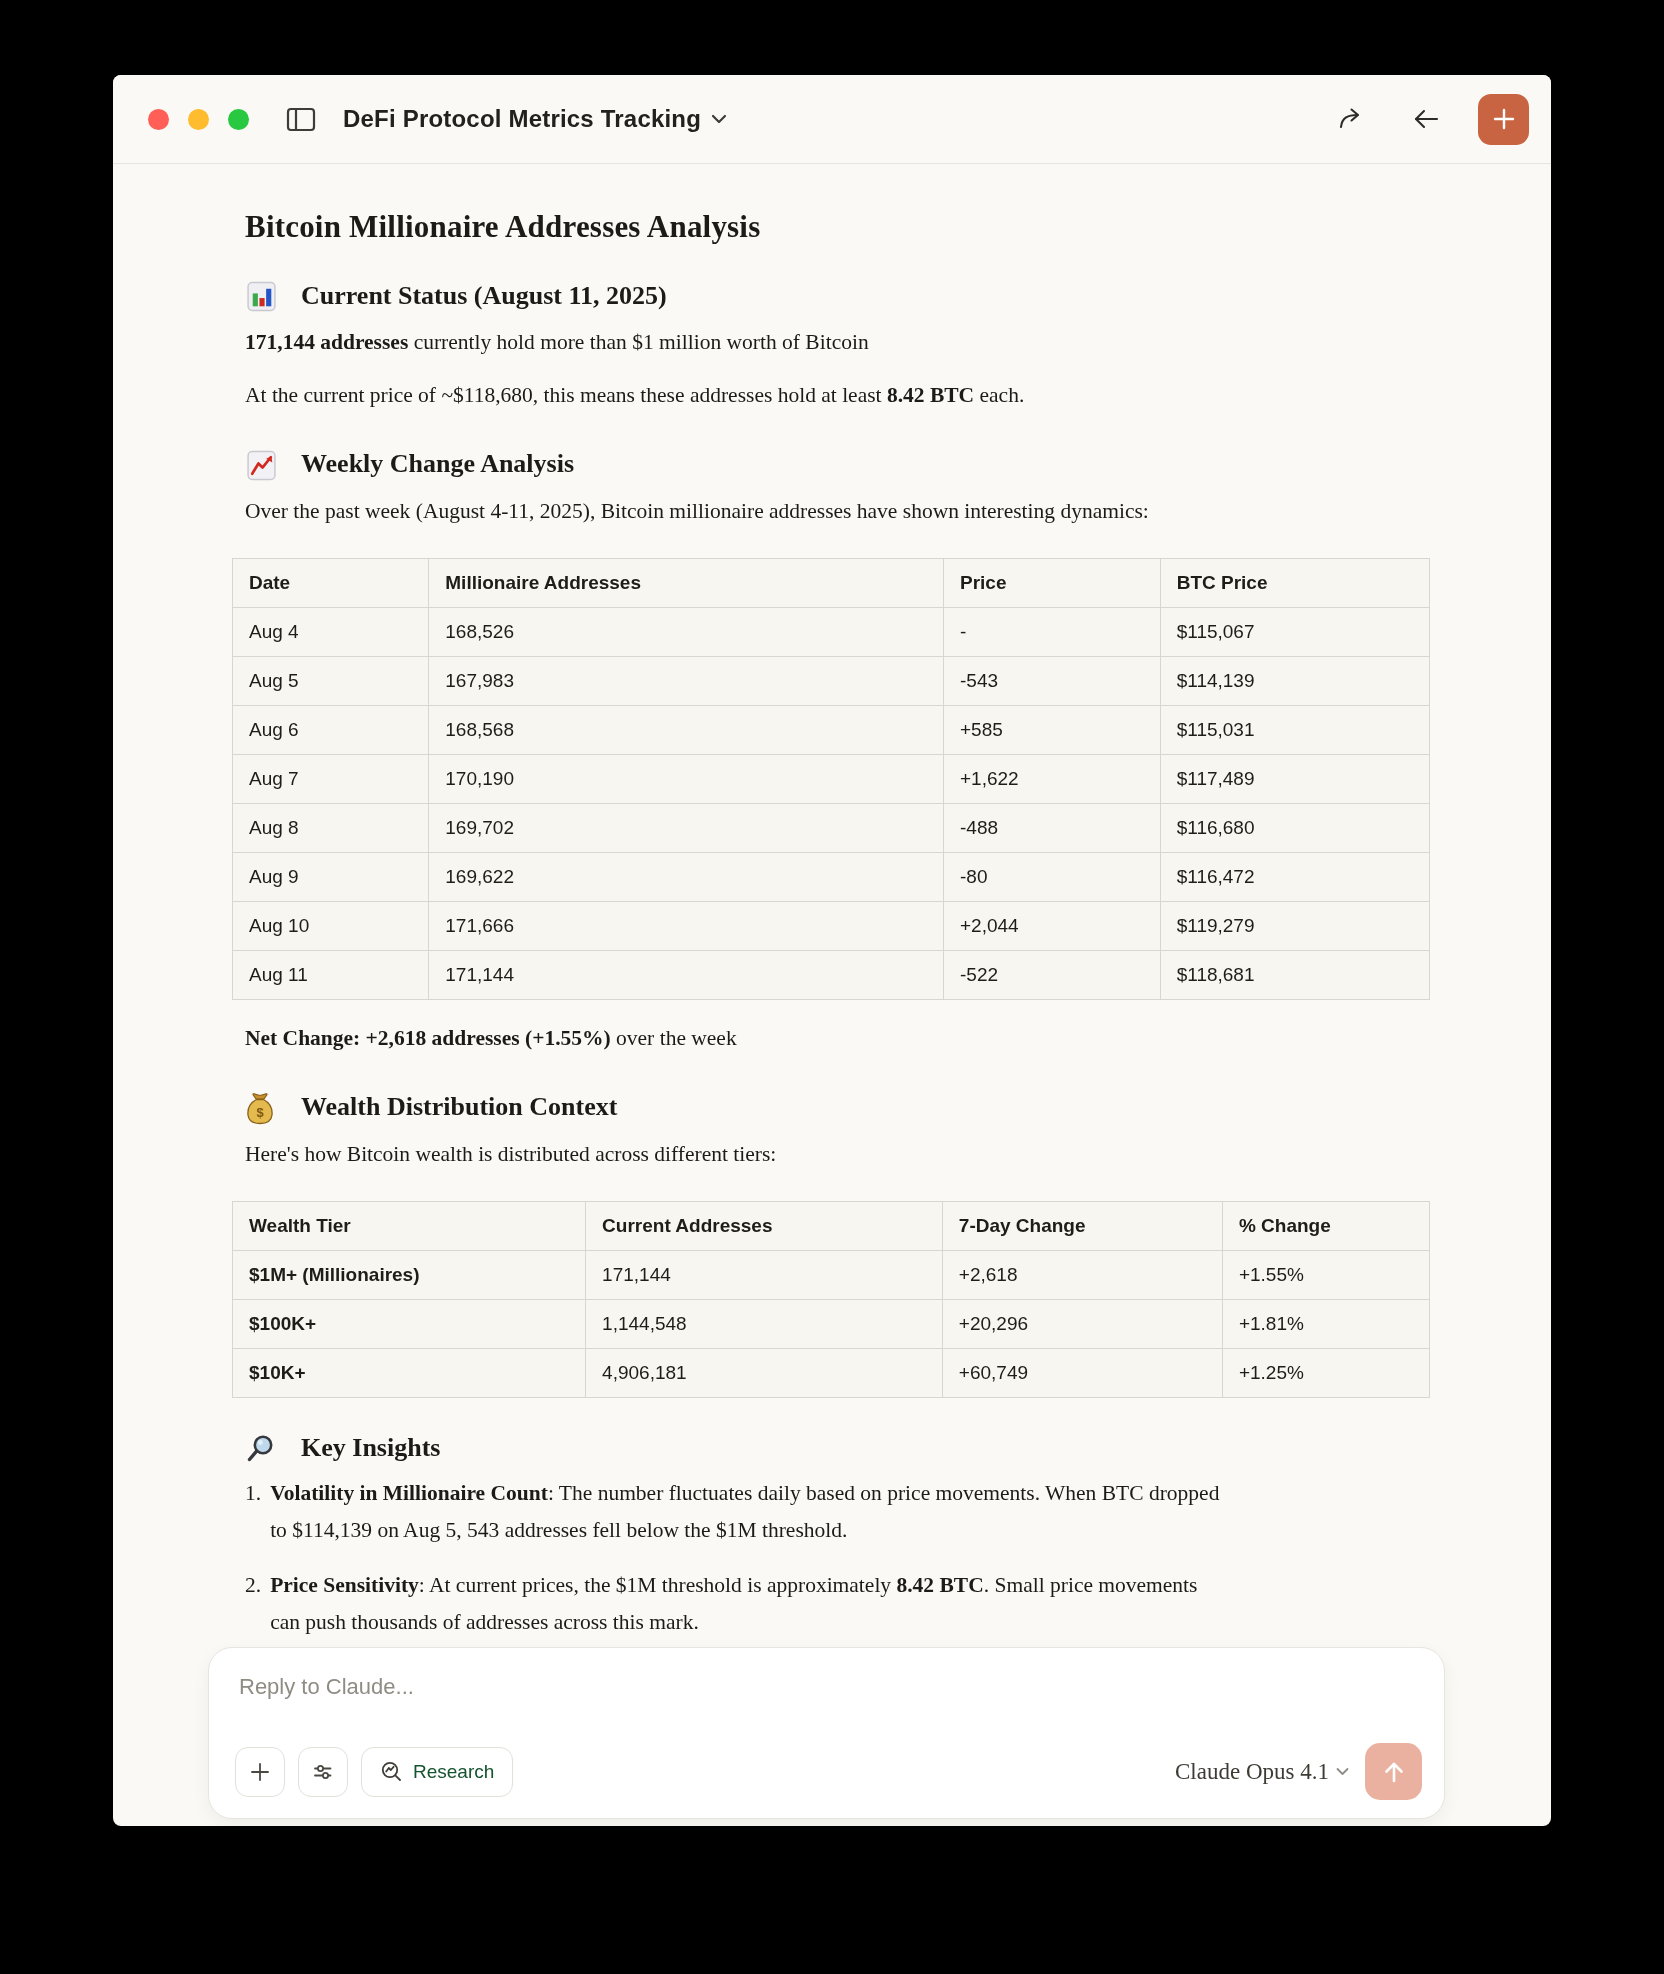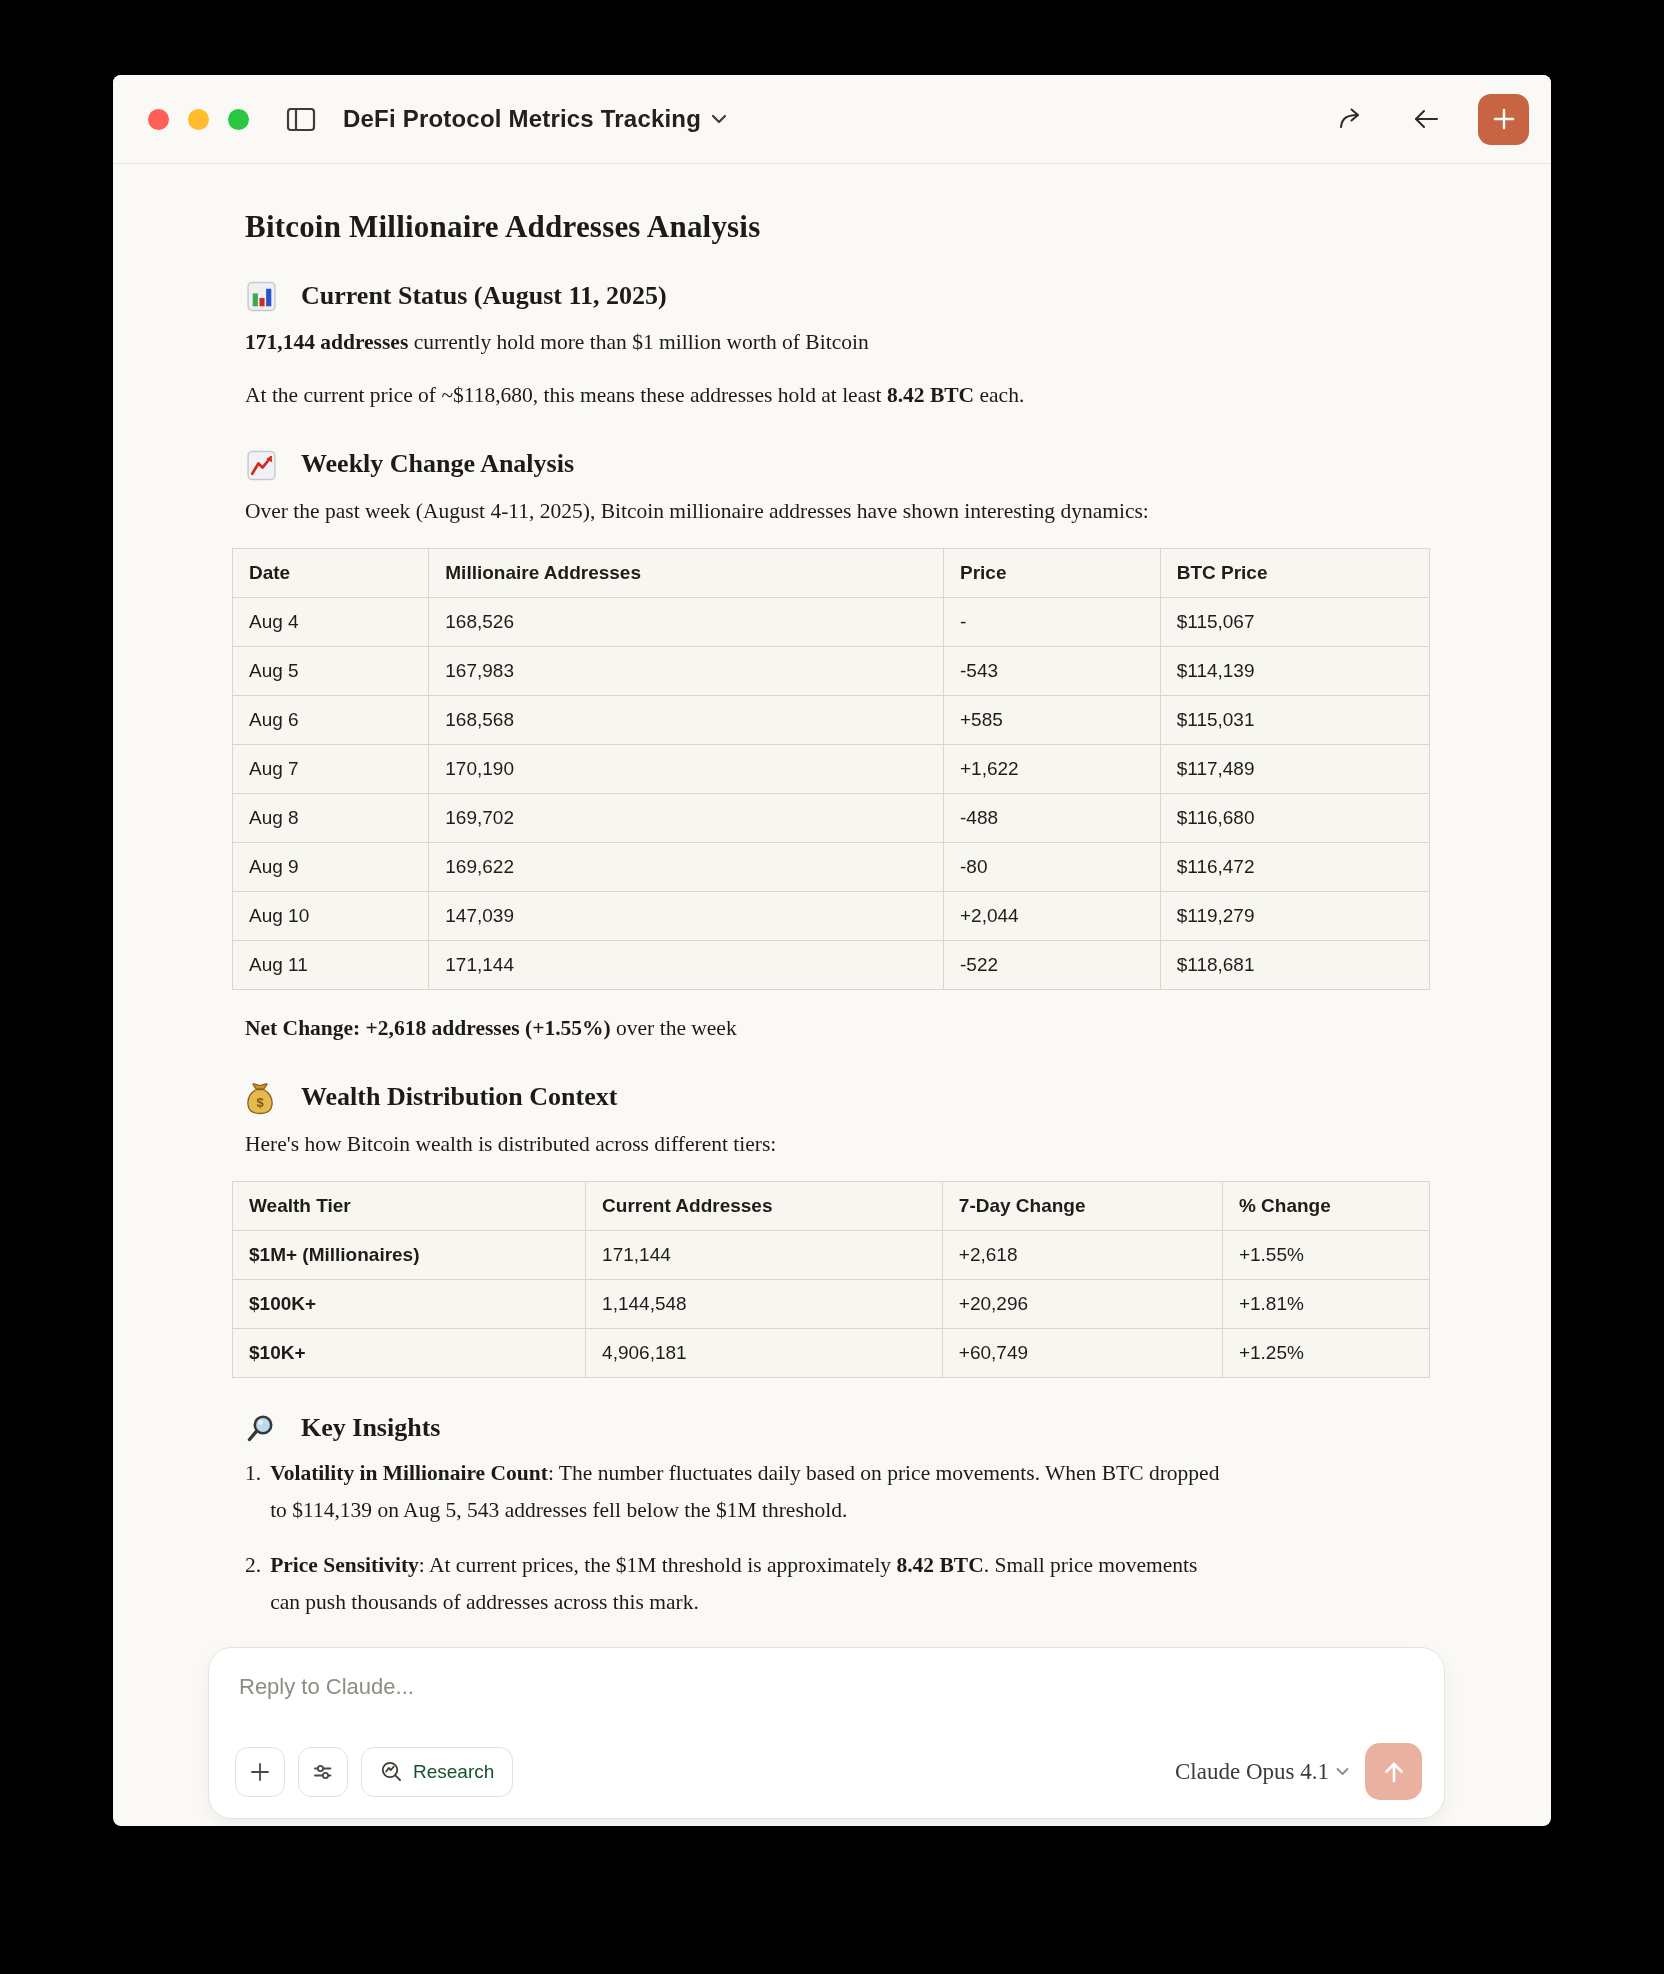--- a/index.html
+++ b/index.html
@@ -35,21 +35,21 @@
   .content {
     position:absolute; top:90px; left:0; right:0; bottom:0; overflow:hidden;
     padding:30px 121px 0 132px;
     font-family:"Liberation Serif","DejaVu Serif",serif; color:#1D1B16;
   }
   .doc-h1 { font-size:31px; font-weight:700; letter-spacing:.2px; margin:14px 0 6px; }
   .doc-h2 { font-size:26px; font-weight:700; margin:34px 0 10px; display:flex; align-items:center; gap:23px; }
   .doc-h2 .emoji { width:33px; height:33px; flex:0 0 auto; position:relative; top:1px; }
   .doc-p { font-size:21.5px; line-height:1.72; margin:12px 0 16px; max-width:1010px; }
   .doc-p strong, .doc-li strong, .doc-h1 strong { font-weight:700; }
-  table { border-collapse:collapse; margin:18px 0 20px -13px; width:calc(100% + 13px); 
+  table { border-collapse:collapse; margin:28px 0 20px -13px; width:calc(100% + 13px); 
           font-family:"Liberation Sans",sans-serif; font-size:19px; color:#1F1D18; }
   th, td { border:1px solid #D8D6CF; text-align:left; padding:13px 16px; background:#F7F6F1; }
   th { font-weight:700; font-size:19px; }
   .weekly-table col.c1 { width:16.4%; } .weekly-table col.c2 { width:43%; }
   .weekly-table col.c3 { width:18.1%; } .weekly-table col.c4 { width:22.5%; }
   .wealth-table col.c1 { width:29.5%; } .wealth-table col.c2 { width:29.8%; }
   .wealth-table col.c3 { width:23.4%; } .wealth-table col.c4 { width:17.3%; }
   .wealth-table tbody td:first-child { font-weight:700; }
   .insights-list { list-style:none; margin:10px 0 0; }
   .insight-item { display:flex; gap:9px; margin:0 0 18px; font-size:21.5px; line-height:1.72; }
@@ -208,21 +208,21 @@
               <td>$116,680</td>
             </tr>
             <tr>
               <td>Aug 9</td>
               <td>169,622</td>
               <td>-80</td>
               <td>$116,472</td>
             </tr>
             <tr>
               <td>Aug 10</td>
-              <td>147,039</td>
+              <td>171,666</td>
               <td>+2,044</td>
               <td>$119,279</td>
             </tr>
             <tr>
               <td>Aug 11</td>
               <td>171,144</td>
               <td>-522</td>
               <td>$118,681</td>
             </tr>
           </tbody>

